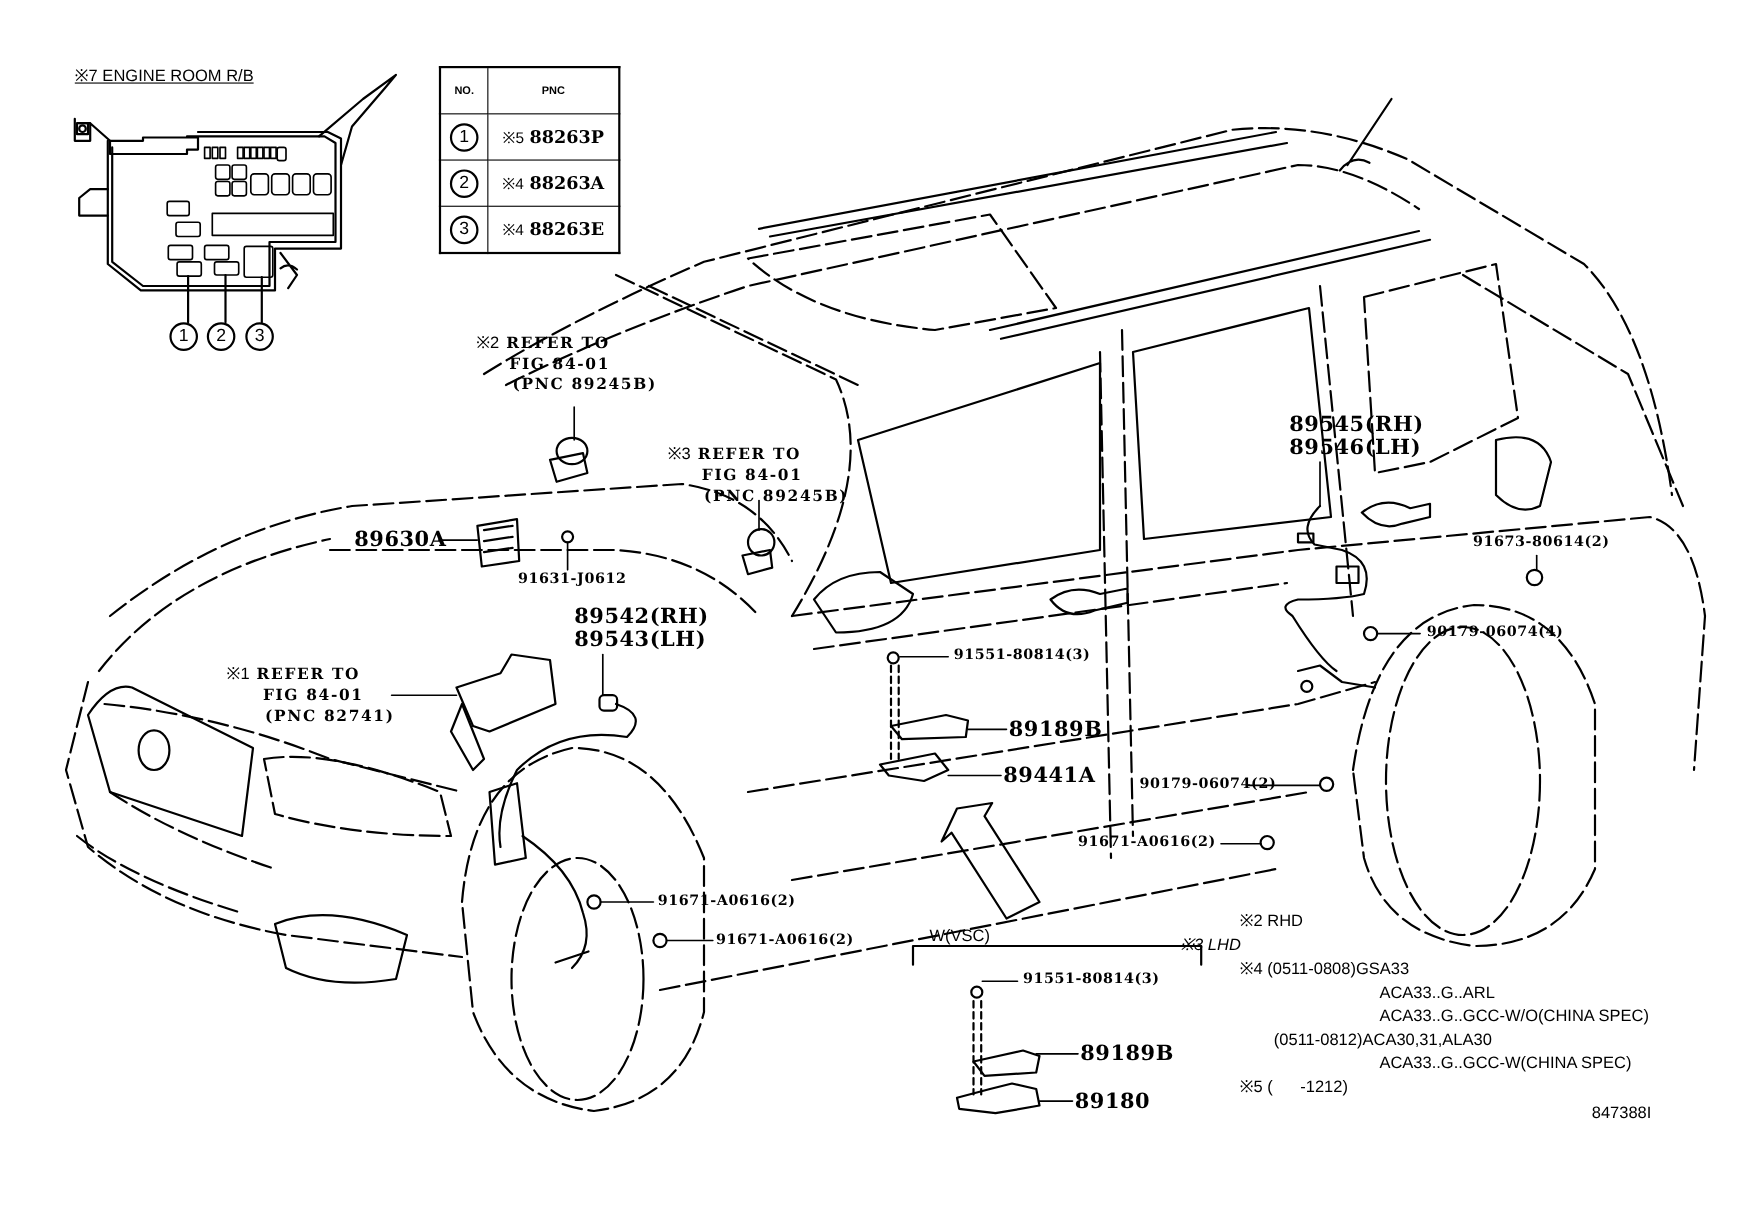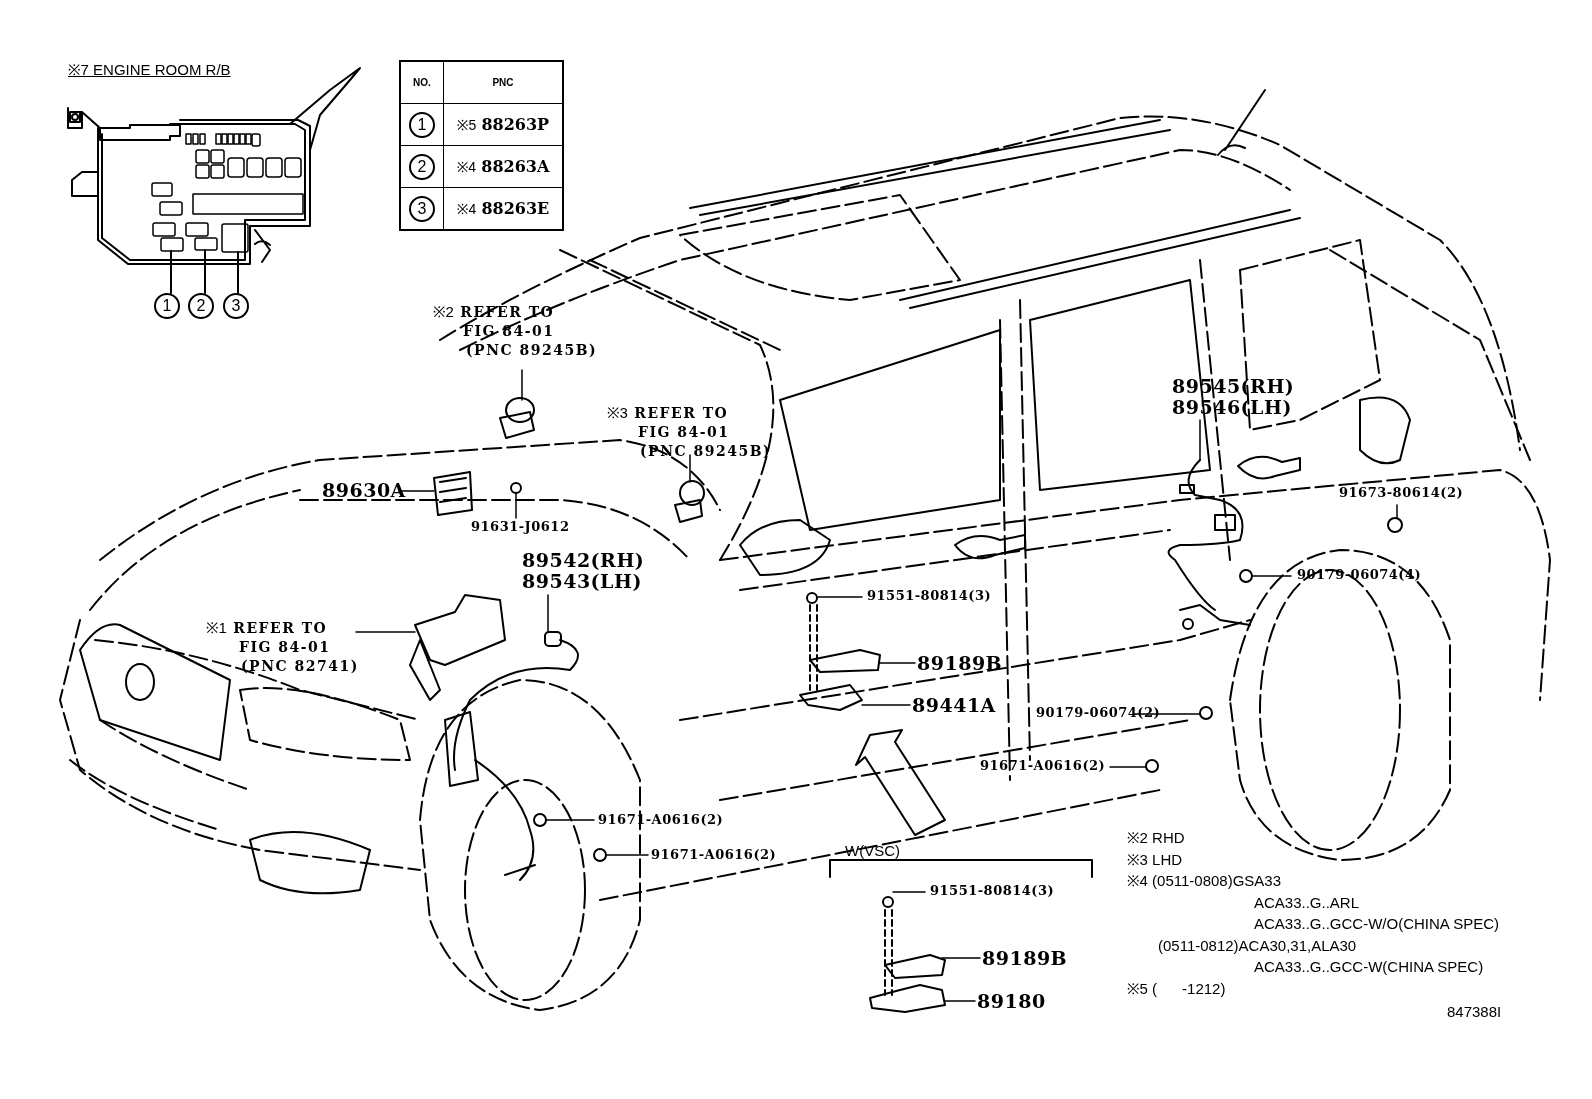--- a/index.html
+++ b/index.html
@@ -230,21 +230,21 @@
 <div class="lbl ref" style="left:433px; top:302px;">
   <span class="sans">※2</span> <span>REFER TO</span><br>
   <span style="padding-left:30px">FIG 84-01</span><br>
   <span style="padding-left:33px">(PNC 89245B)</span>
 </div>
 <div class="lbl ref" style="left:607px; top:403px;">
   <span class="sans">※3</span> <span>REFER TO</span><br>
   <span style="padding-left:31px">FIG 84-01</span><br>
   <span style="padding-left:33px">(PNC 89245B)</span>
 </div>
-<div class="lbl ref" style="left:206px; top:603px;margin-top:15px;">
+<div class="lbl ref" style="left:206px; top:603px;">
   <span class="sans">※1</span> <span>REFER TO</span><br>
   <span style="padding-left:33px">FIG 84-01</span><br>
   <span style="padding-left:35px">(PNC 82741)</span>
 </div>
 
 <div class="lbl big" style="left:322px; top:481px;">89630A</div>
 <div class="lbl mid" style="left:471px; top:520px;">91631-J0612</div>
 <div class="lbl big" style="left:522px; top:551px;">89542(RH)</div>
 <div class="lbl big" style="left:522px; top:572px;">89543(LH)</div>
 
@@ -262,21 +262,21 @@
 <div class="lbl mid" style="left:598px; top:813px;">91671-A0616(2)</div>
 <div class="lbl mid" style="left:651px; top:848px;">91671-A0616(2)</div>
 
 <div class="note" style="left:845px; top:843px;">W(VSC)</div>
 <div class="lbl mid" style="left:930px; top:884px;">91551-80814(3)</div>
 <div class="lbl big" style="left:982px; top:949px;">89189B</div>
 <div class="lbl big" style="left:977px; top:992px;">89180</div>
 
 <div>
   <div class="note" style="left:1127px; top:830px;">※2 RHD</div>
-  <div class="note" style="left:1127px; top:852px;">※3 LHD</div>
+  <div class="note" style="left:1073px; top:852px;font-style:italic;">※3 LHD</div>
   <div class="note" style="left:1127px; top:873px;">※4 (0511-0808)GSA33</div>
   <div class="note" style="left:1254px; top:895px;">ACA33..G..ARL</div>
   <div class="note" style="left:1254px; top:916px;">ACA33..G..GCC-W/O(CHINA SPEC)</div>
   <div class="note" style="left:1158px; top:938px;">(0511-0812)ACA30,31,ALA30</div>
   <div class="note" style="left:1254px; top:959px;">ACA33..G..GCC-W(CHINA SPEC)</div>
   <div class="note" style="left: 1127px; top: 981px; white-space: pre;" style2="">※5 (      -1212)</div>
 </div>
 
 <div class="note" style="left:1447px; top:1004px;">847388I</div>
 

